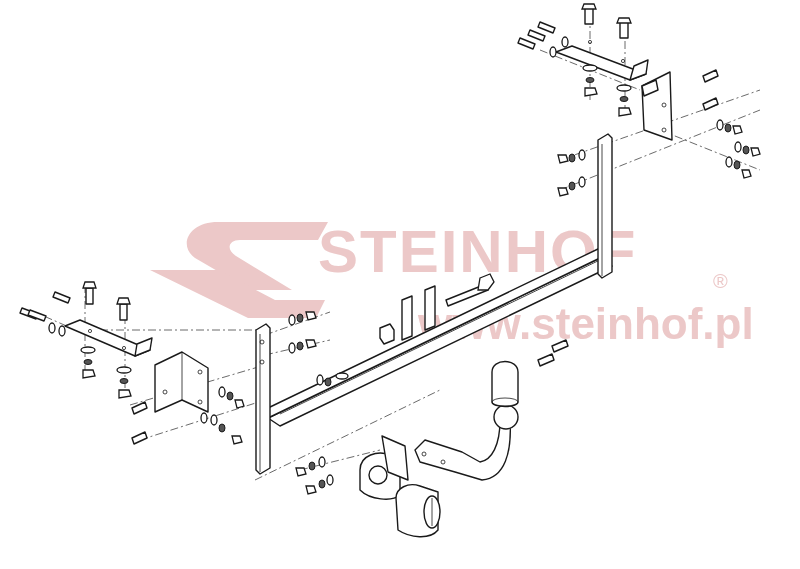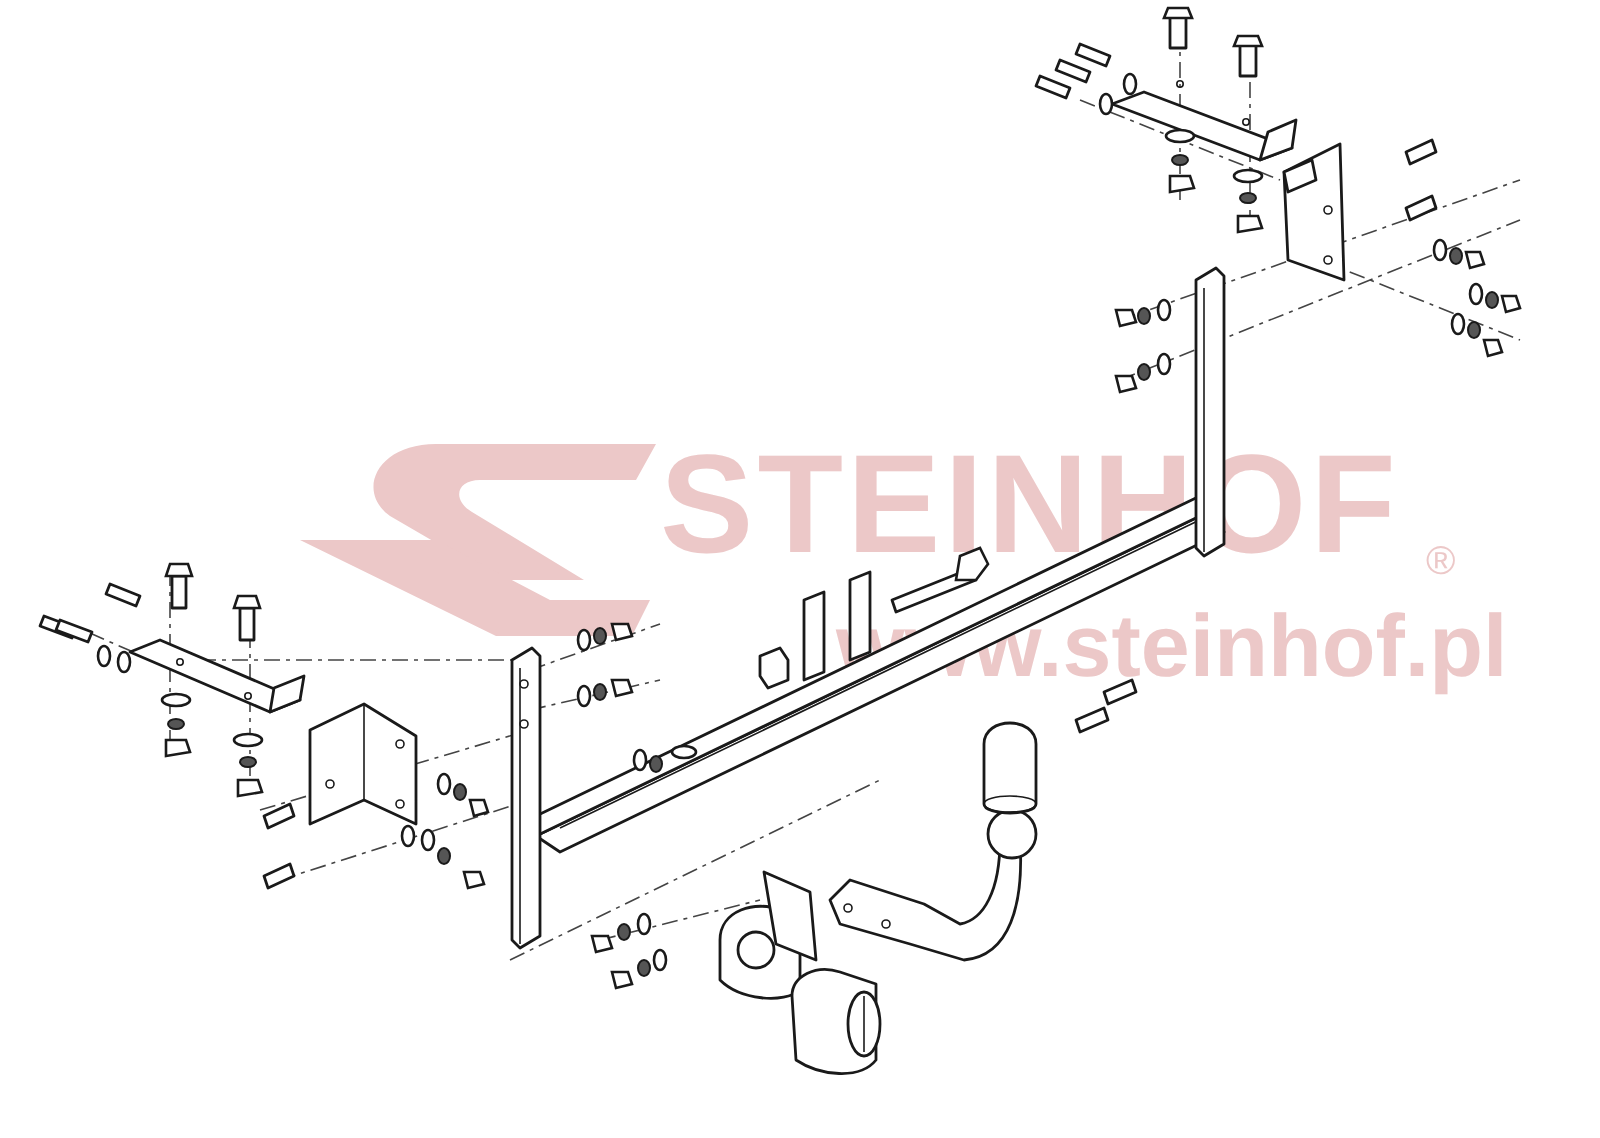--- a/index.html
+++ b/index.html
@@ -1,19 +1,19 @@
 <!DOCTYPE html>
 <html><head>
 <meta charset="utf-8">
 <style>
   html,body{margin:0;padding:0;background:#ffffff;}
   body{width:800px;height:569px;overflow:hidden;position:relative;font-family:"Liberation Sans",sans-serif;}
   #canvas{position:absolute;left:0;top:0;width:800px;height:569px;}
   .wm-text{position:absolute;font-family:"Liberation Sans",sans-serif;font-weight:bold;color:#ecc8c8;white-space:nowrap;}
-  #wm-brand{left:330px;top:206px;font-size:70px;letter-spacing:2px;line-height:92px;}
+  #wm-brand{left:318px;top:206px;font-size:60px;letter-spacing:2px;line-height:92px;}
   #wm-reg{left:713px;top:270px;font-size:20px;font-weight:normal;}
   #wm-url{left:418px;top:302px;font-size:44px;letter-spacing:0px;line-height:44px;}
   .ln{fill:none;stroke:#1a1a1a;stroke-width:1.4;stroke-linejoin:round;stroke-linecap:round;}
   .ln2{fill:#fff;stroke:#1a1a1a;stroke-width:1.4;stroke-linejoin:round;}
   .thin{fill:none;stroke:#1a1a1a;stroke-width:0.8;}
   .dash{fill:none;stroke:#444;stroke-width:0.8;stroke-dasharray:8 3 2 3;}
   .nut{fill:#fff;stroke:#1a1a1a;stroke-width:1.3;}
   .dk{fill:#555;stroke:#1a1a1a;stroke-width:1;}
 </style>
 </head>

